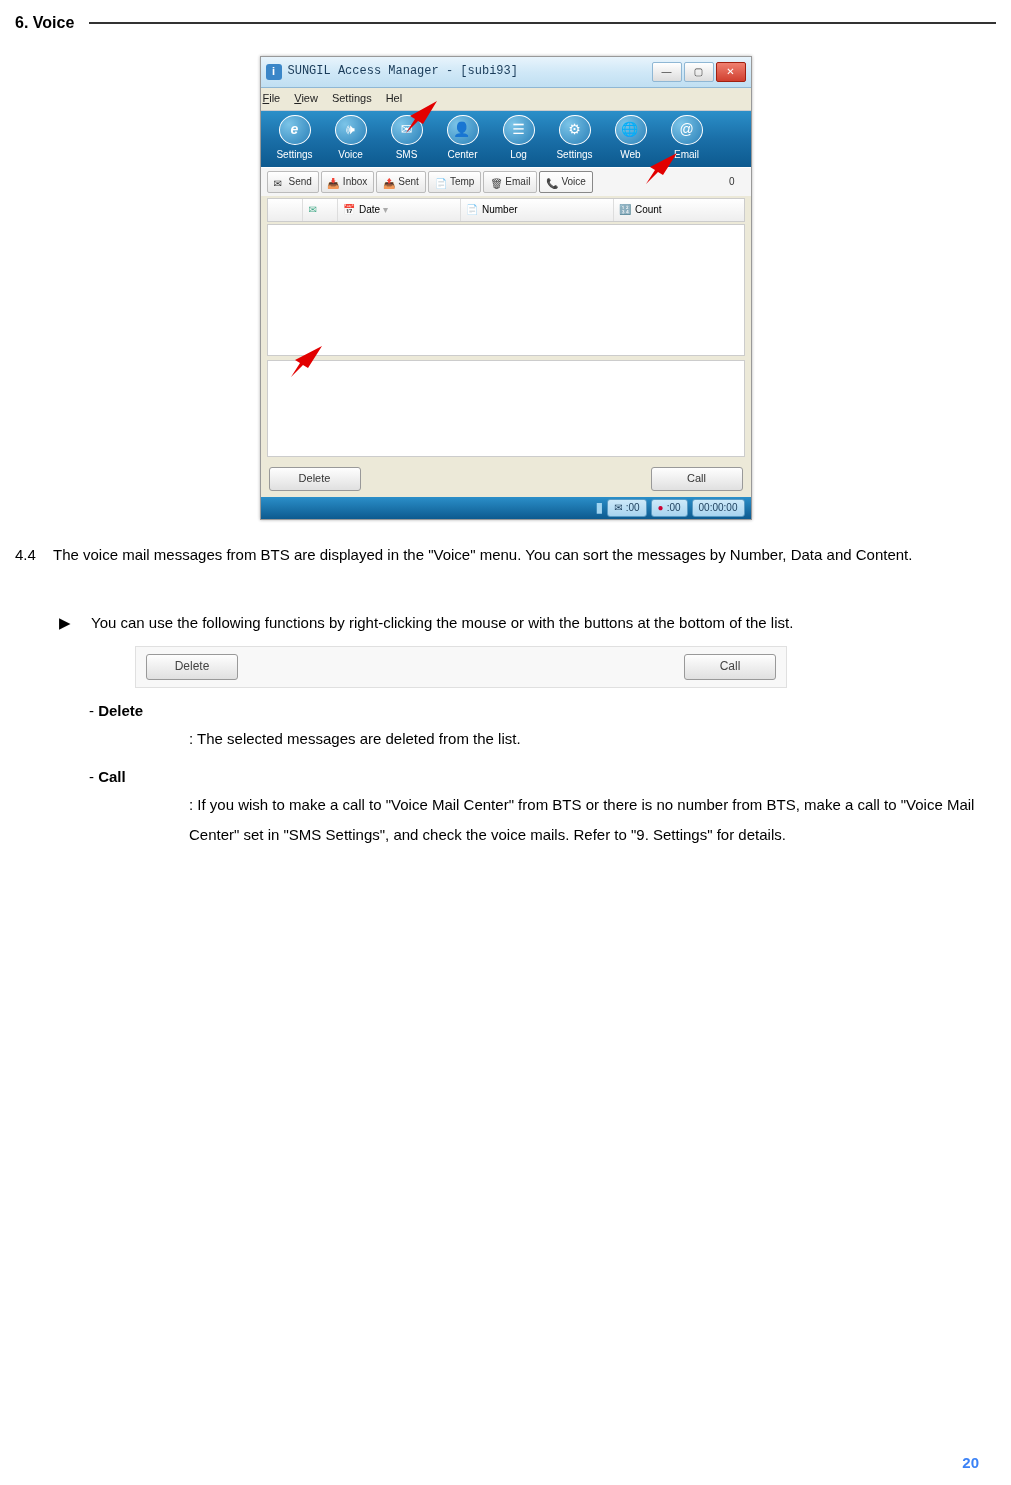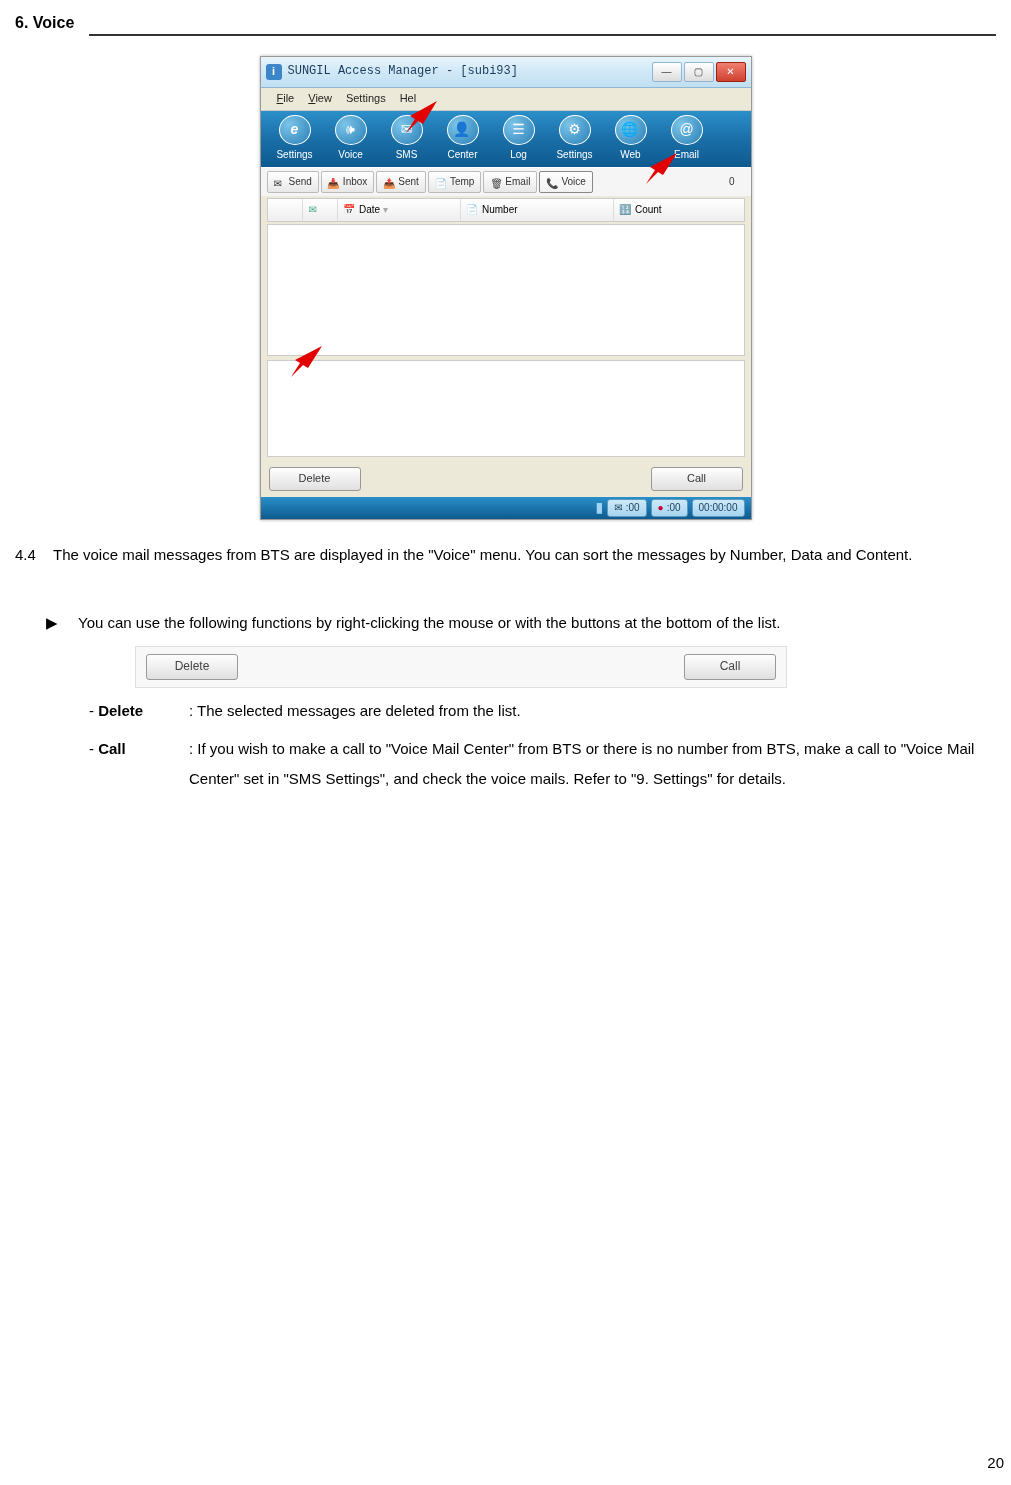--- a/index.html
+++ b/index.html
@@ -8,21 +8,21 @@
     margin: 0;
     padding: 10px 15px;
     background: #fff;
     color: #000;
     line-height: 1.6;
     width: 1011px;
     box-sizing: border-box;
   }
   .section-header {
     display: flex;
-    align-items: flex-end;
+    align-items: center;
     margin-bottom: 20px;
   }
   .section-title {
     font-weight: bold;
     font-size: 16px;
     margin-right: 15px;
     white-space: nowrap;
   }
   .h-line {
     flex: 1;
@@ -81,21 +81,21 @@
   .win-btn.close {
     background: linear-gradient(to bottom, #f08070, #d04030);
     color: #fff;
     border-color: #a02010;
   }
   .menu-bar {
     height: 22px;
     background: #ece9d8;
     display: flex;
     align-items: center;
-    padding: 0 16px;
+    padding: 0 2px;
     font-size: 11px;
     gap: 14px;
     border-bottom: 1px solid #ccc;
   }
   .menu-item { color: #222; }
   .menu-item .underline { text-decoration: underline; }
   .toolbar {
     height: 56px;
     background: linear-gradient(to bottom, #2b8fc9 0%, #1a6fa8 50%, #0d5a8f 100%);
     display: flex;
@@ -237,21 +237,21 @@
     font-size: 15px;
     margin: 8px 0 8px 0;
     line-height: 2;
   }
   .doc-section-num {
     display: inline-block;
     width: 38px;
     vertical-align: top;
   }
   .doc-bullet {
-    margin-left: 31px;
+    margin-left: 44px;
   }
   .doc-bullet-marker {
     display: inline-block;
     width: 32px;
   }
   .btn-bar-img {
     width: 630px;
     height: 40px;
     background: #f8f8f8;
     border: 1px solid #e0e0e0;
@@ -277,27 +277,29 @@
     margin-left: 74px;
     display: flex;
   }
   .def-term {
     width: 100px;
     flex-shrink: 0;
   }
   .def-desc {
     flex: 1;
     line-height: 2;
+    margin-top: 28px;
   }
   .page-num {
     position: fixed;
     bottom: 10px;
-    right: 7px;
+    right: 32px;
     font-size: 15px;
-    color: #000000;
+    color: #3b82f6;
+    font-weight: bold;
   }
   .red-arrow-svg {
     position: absolute;
     pointer-events: none;
   }
 </style>
 </head>
 <body>
 
 

